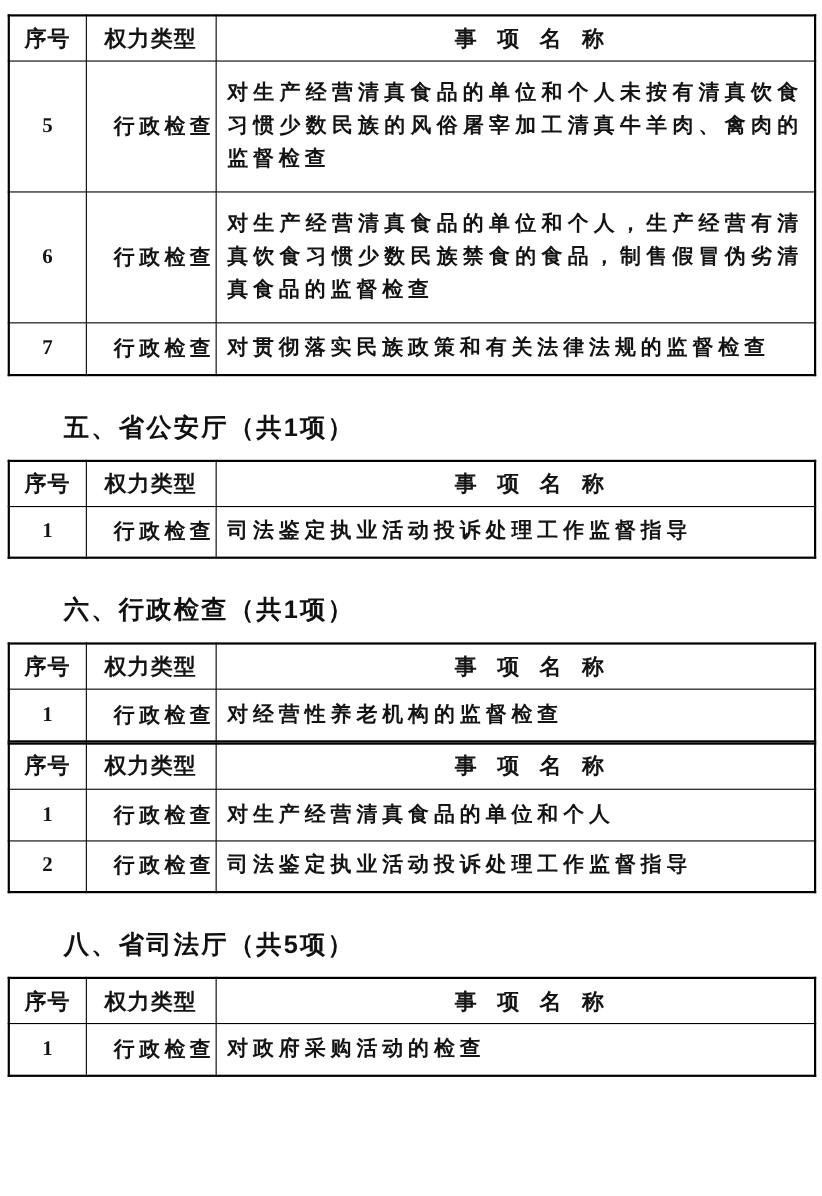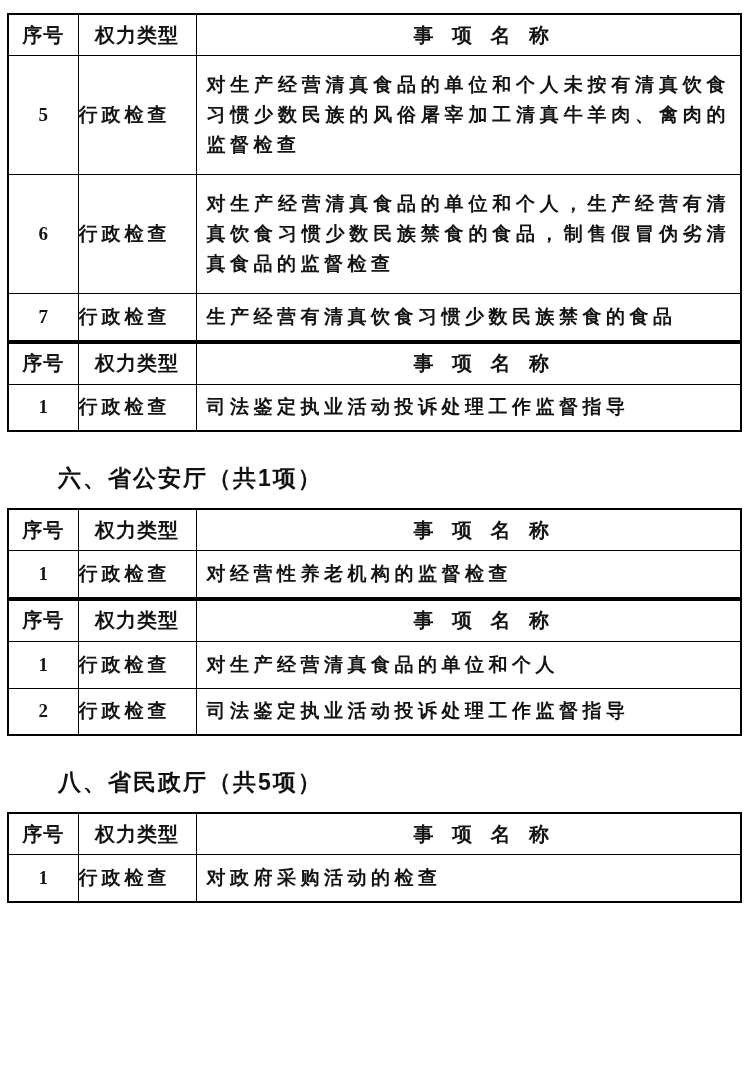--- a/index.html
+++ b/index.html
@@ -30,21 +30,21 @@
     font-size:20px;
     height:40px;
     text-align:center;
     letter-spacing:1px;
     padding:0;
   }
   th.name-h{word-spacing:9px;letter-spacing:2px;padding-left:28px;}
 
   td{font-size:19px;font-weight:bold;}
   td.num{text-align:center;letter-spacing:0;}
-  td.type{text-align:left;letter-spacing:4px;padding:0;}
+  td.type{text-align:right;letter-spacing:4px;padding:0;}
   td.name{
     text-align:justify;
     text-justify:inter-character;
     padding:0 10px;
     line-height:30px;
     letter-spacing:4.5px;
   }
   tr.single{height:47px;}
   tr.multi td.name{padding:14px 10px;}
 
@@ -83,25 +83,26 @@
         <td class="name">对生产经营清真食品的单位和个人未按有清真饮食习惯少数民族的风俗屠宰加工清真牛羊肉、禽肉的监督检查</td>
       </tr>
       <tr class="multi">
         <td class="num">6</td>
         <td class="type">行政检查</td>
         <td class="name">对生产经营清真食品的单位和个人，生产经营有清真饮食习惯少数民族禁食的食品，制售假冒伪劣清真食品的监督检查</td>
       </tr>
       <tr class="single">
         <td class="num">7</td>
         <td class="type">行政检查</td>
-        <td class="name">生产经营有清真饮食习惯少数民族禁食的食品</td>
+        <td class="name">对贯彻落实民族政策和有关法律法规的监督检查</td>
       </tr>
     </tbody>
   </table>
 
+  <h2 class="sec">五、省公安厅（共1项）</h2>
   <table class="gov">
     <colgroup>
         <col style="width:70px">
         <col style="width:118px">
         <col style="width:545px">
       </colgroup>
     <thead>
       <tr>
         <th>序号</th>
         <th>权力类型</th>
@@ -110,21 +111,21 @@
     </thead>
     <tbody>
       <tr class="single">
         <td class="num">1</td>
         <td class="type">行政检查</td>
         <td class="name">司法鉴定执业活动投诉处理工作监督指导</td>
       </tr>
     </tbody>
   </table>
 
-  <h2 class="sec">六、省公安厅（共1项）</h2>
+  <h2 class="sec">六、行政检查（共1项）</h2>
   <table class="gov">
     <colgroup>
         <col style="width:70px">
         <col style="width:118px">
         <col style="width:545px">
       </colgroup>
     <thead>
       <tr>
         <th>序号</th>
         <th>权力类型</th>
@@ -160,21 +161,21 @@
         <td class="name">对生产经营清真食品的单位和个人</td>
       </tr>
       <tr class="single">
         <td class="num">2</td>
         <td class="type">行政检查</td>
         <td class="name">司法鉴定执业活动投诉处理工作监督指导</td>
       </tr>
     </tbody>
   </table>
 
-  <h2 class="sec">八、省民政厅（共5项）</h2>
+  <h2 class="sec">八、省司法厅（共5项）</h2>
   <table class="gov">
     <colgroup>
         <col style="width:70px">
         <col style="width:118px">
         <col style="width:545px">
       </colgroup>
     <thead>
       <tr>
         <th>序号</th>
         <th>权力类型</th>

